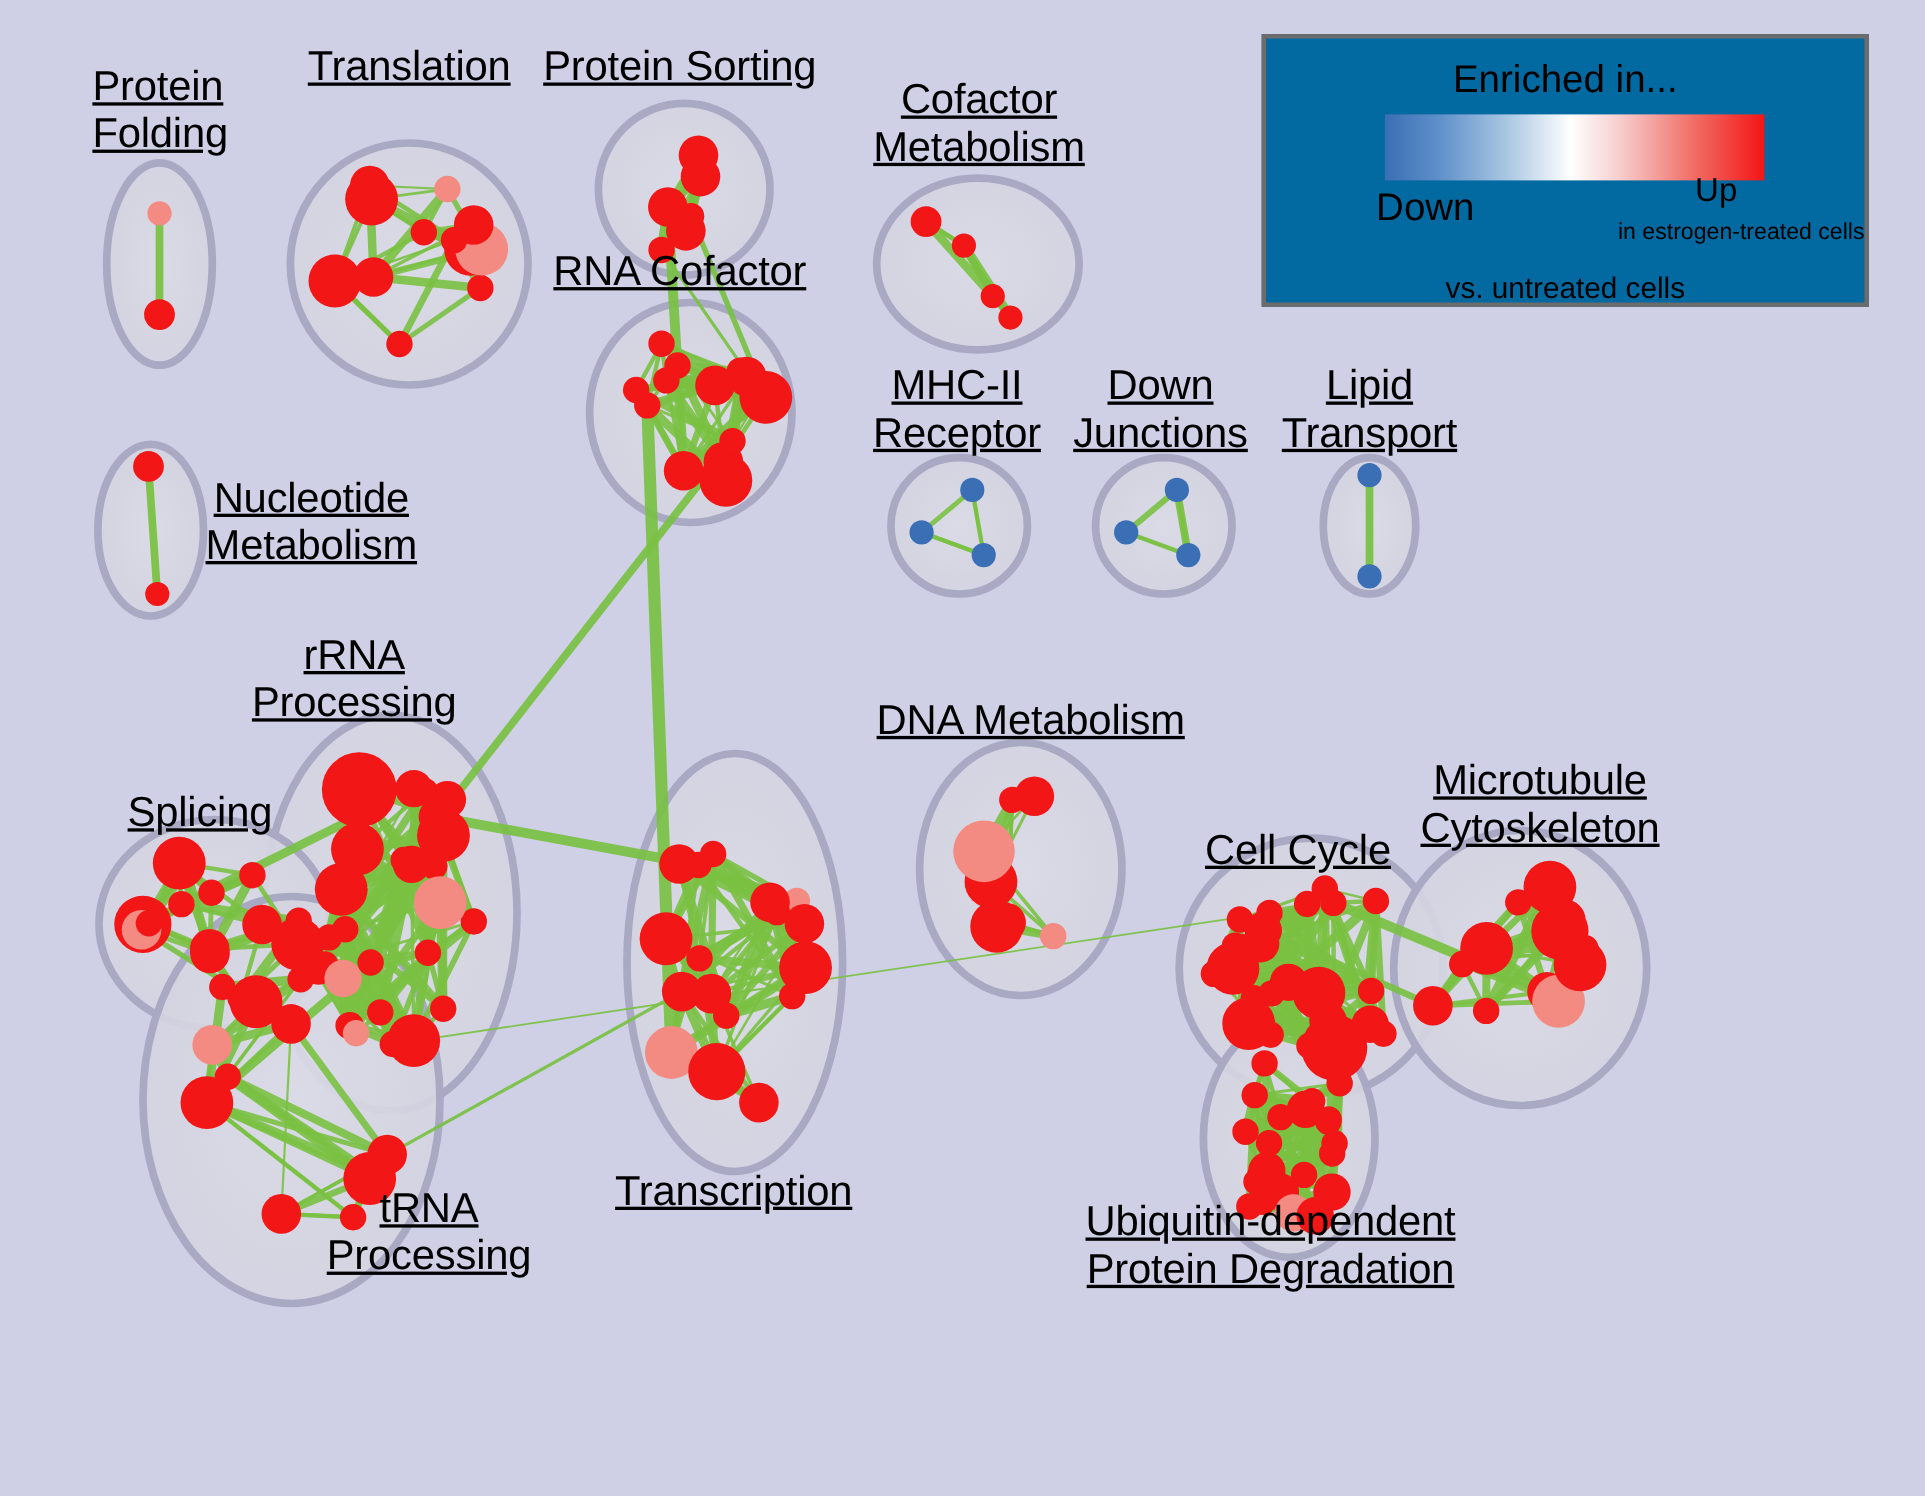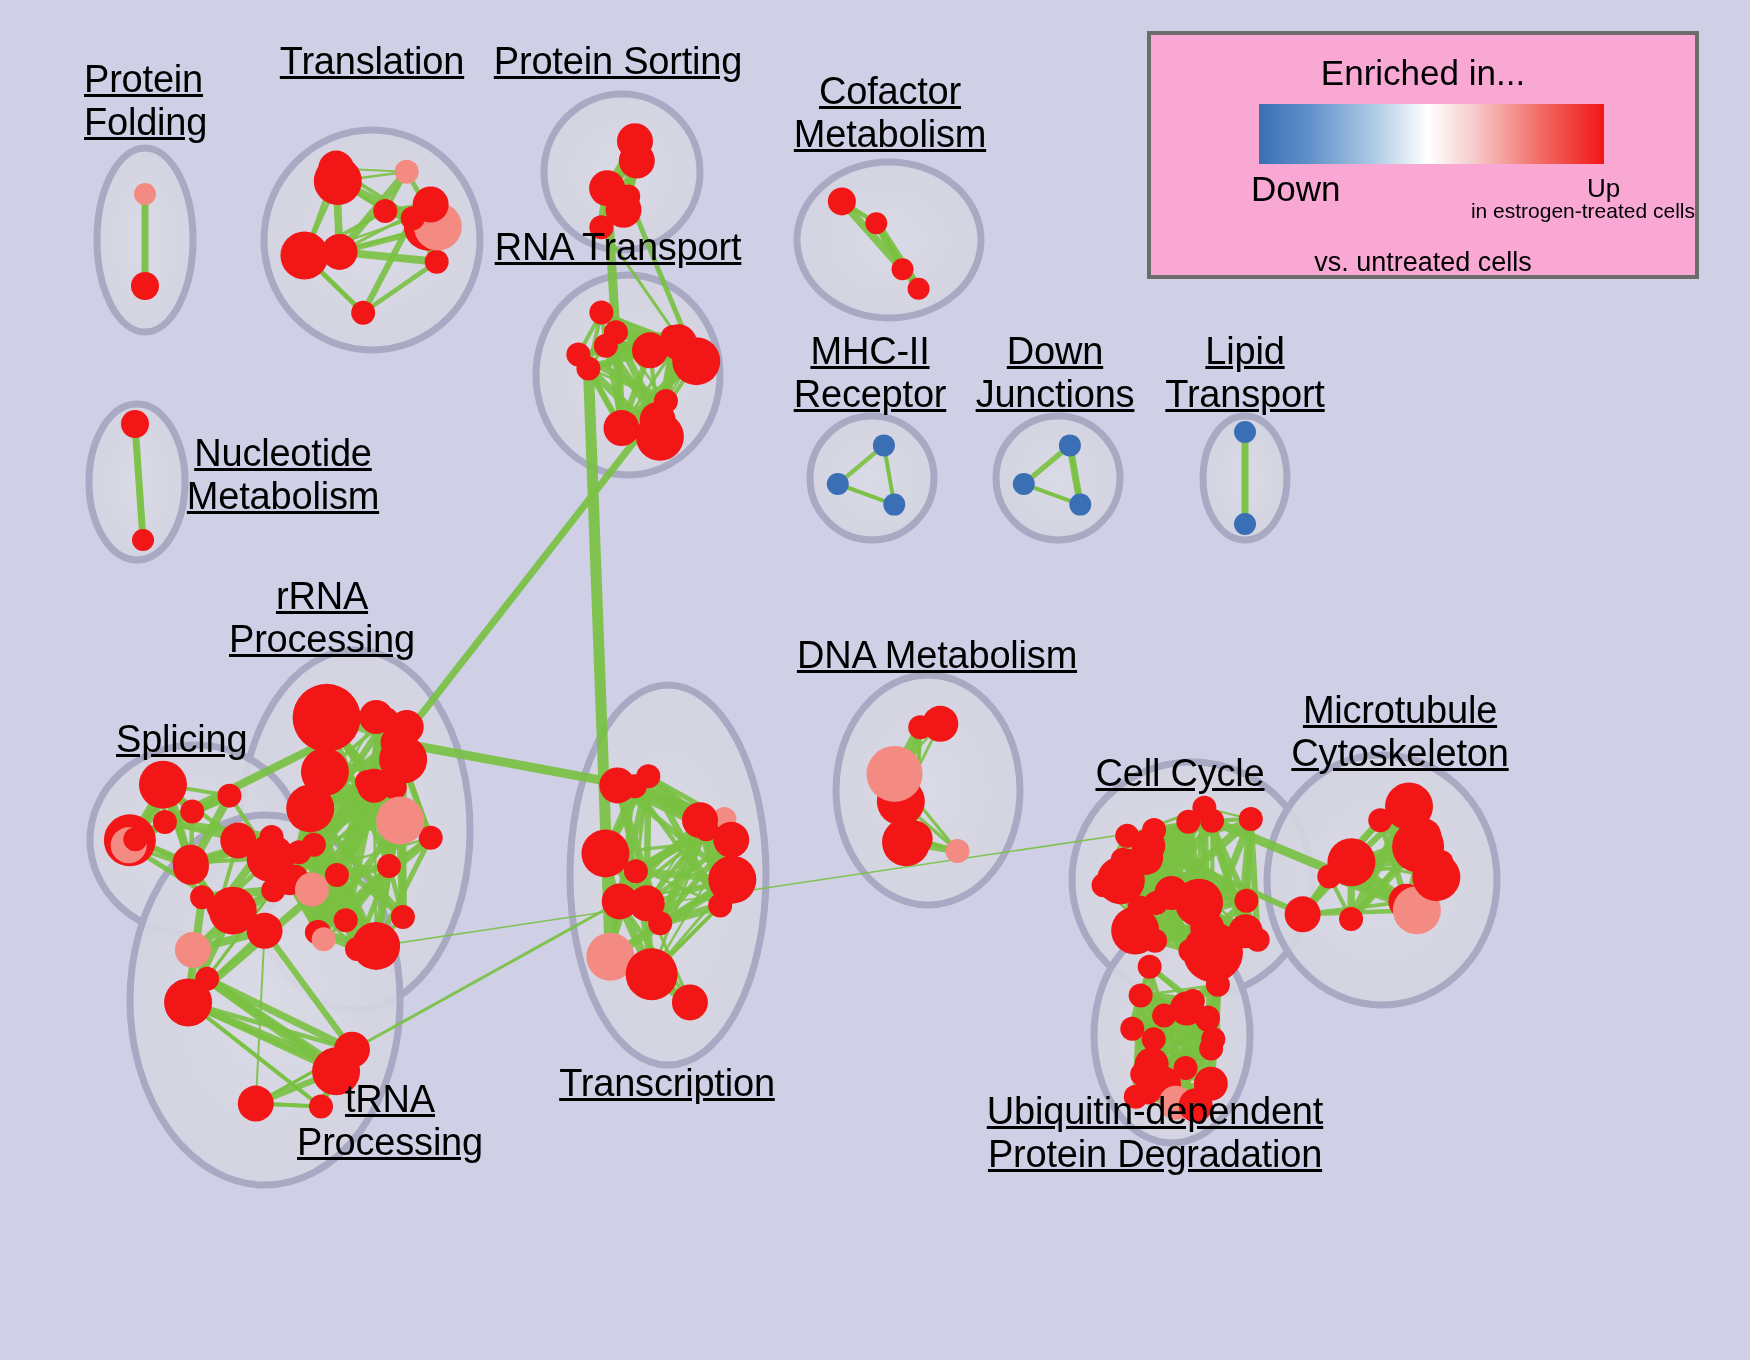--- a/index.html
+++ b/index.html
@@ -21,34 +21,34 @@
     white-space:pre;
     letter-spacing:-0.2px;
     text-decoration:underline;
   }
   .clabel.ctr{text-align:center;transform:translateX(-50%);}
   .clabel.lft{text-align:left;}
   #legend{
     position:absolute;
     left:1147px;top:31px;
     width:552px;height:248px;
-    background:#f9a8d4;
+    background:#0369a1;
     border:4px solid #6c6c6c;
     box-sizing:border-box;
   }
   #legend .ltitle{
     position:absolute;left:0;top:18px;width:100%;
     text-align:center;font-size:35px;color:#000;
   }
   #legend .bar{
     position:absolute;left:108px;top:69px;width:345px;height:60px;
     background:linear-gradient(to right,#3a6fb5 0%,#5e8fc9 14%,#a8c6e2 32%,#ffffff 49%,#f6cdcd 62%,#f16a63 82%,#f21616 100%);
   }
   #legend .down{position:absolute;left:100px;top:134px;font-size:35px;color:#000;}
-  #legend .up{position:absolute;left:390px;top:138px;font-size:26px;color:#000;margin-left:46px;}
+  #legend .up{position:absolute;left:390px;top:122px;font-size:30px;color:#000;}
   #legend .sub1{position:absolute;left:0;top:164px;width:100%;text-align:right;font-size:21px;color:#000;}
   #legend .sub2{position:absolute;left:0;top:212px;width:100%;text-align:center;font-size:27px;color:#000;}
 </style>
 </head>
 <body>
 
 <div id="stage">
 
   <svg id="net" viewBox="0 0 1750 1360" xmlns="http://www.w3.org/2000/svg">
     <defs>
@@ -1079,21 +1079,21 @@
         <circle cx="1132.2753859715017" cy="1028.8027125862843" r="12" fill="#f21616"></circle>
         <circle cx="1135.7650912632355" cy="1096.7558161014827" r="12" fill="#f21616"></circle>
       </g>
   </svg>
 
   <div id="labels">
       <div class="clabel lft" style="left: 84px; top: 58px;">Protein
 Folding</div>
       <div class="clabel ctr" style="left: 372px; top: 40px;">Translation</div>
       <div class="clabel ctr" style="left: 618px; top: 40px;">Protein Sorting</div>
-      <div class="clabel ctr" style="left: 618px; top: 226px;">RNA Transport</div>
+      <div class="clabel ctr" style="left: 618px; top: 226px;">RNA Cofactor</div>
       <div class="clabel ctr" style="left: 890px; top: 70px;">Cofactor
 Metabolism</div>
       <div class="clabel ctr" style="left: 283px; top: 432px;">Nucleotide
 Metabolism</div>
       <div class="clabel ctr" style="left: 870px; top: 330px;">MHC-II
 Receptor</div>
       <div class="clabel ctr" style="left: 1055px; top: 330px;">Down
 Junctions</div>
       <div class="clabel ctr" style="left: 1245px; top: 330px;">Lipid
 Transport</div>

